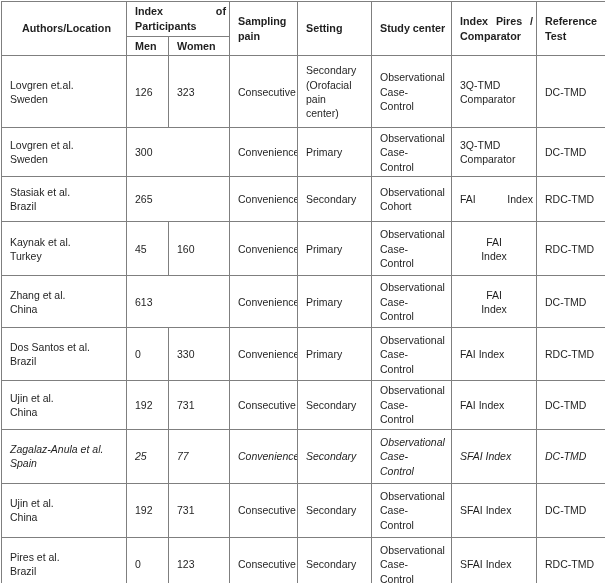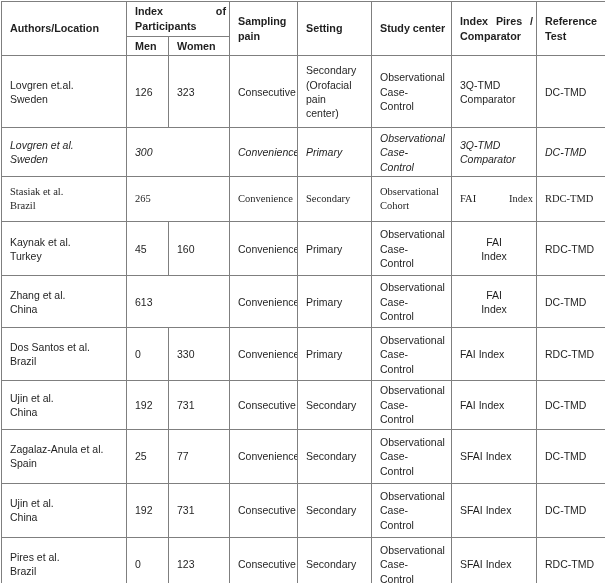--- a/index.html
+++ b/index.html
@@ -13,32 +13,32 @@
     text-align:left;
     padding:2px 3px 2px 8px;
     line-height:1.38;
     overflow:hidden;
     box-sizing:border-box;
     font-weight:normal;
   }
   th { font-weight:bold; font-size:10.75px; }
   .pre { white-space:pre-line; }
   .ctr { text-align:center; padding-left:3px; padding-right:3px; }
-  .authors-h { text-align:left; }
+  .authors-h { text-align:center; }
   .jline { display:flex; justify-content:space-between; }
   tr.h1 { height:30px; }
   tr.h2 { height:16px; }
   tr.r0 { height:72px; }
-  tr.r1 { height:49px;font-style:italic; }
-  tr.r2 { height:45px;font-family:Liberation Serif, serif; }
+  tr.r1 { height:49px; }
+  tr.r2 { height:45px; }
   tr.r3 { height:54px; }
   tr.r4 { height:52px; }
   tr.r5 { height:53px; }
   tr.r6 { height:47px; }
-  tr.r7 { height:54px; }
+  tr.r7 { height:54px;font-style:italic; }
   tr.r8 { height:54px; }
   tr.r9 { height:54px; }
 </style>
 </head>
 <body>
 
 <div class="page">
 <table>
   <colgroup>
     <col style="width:125px">

